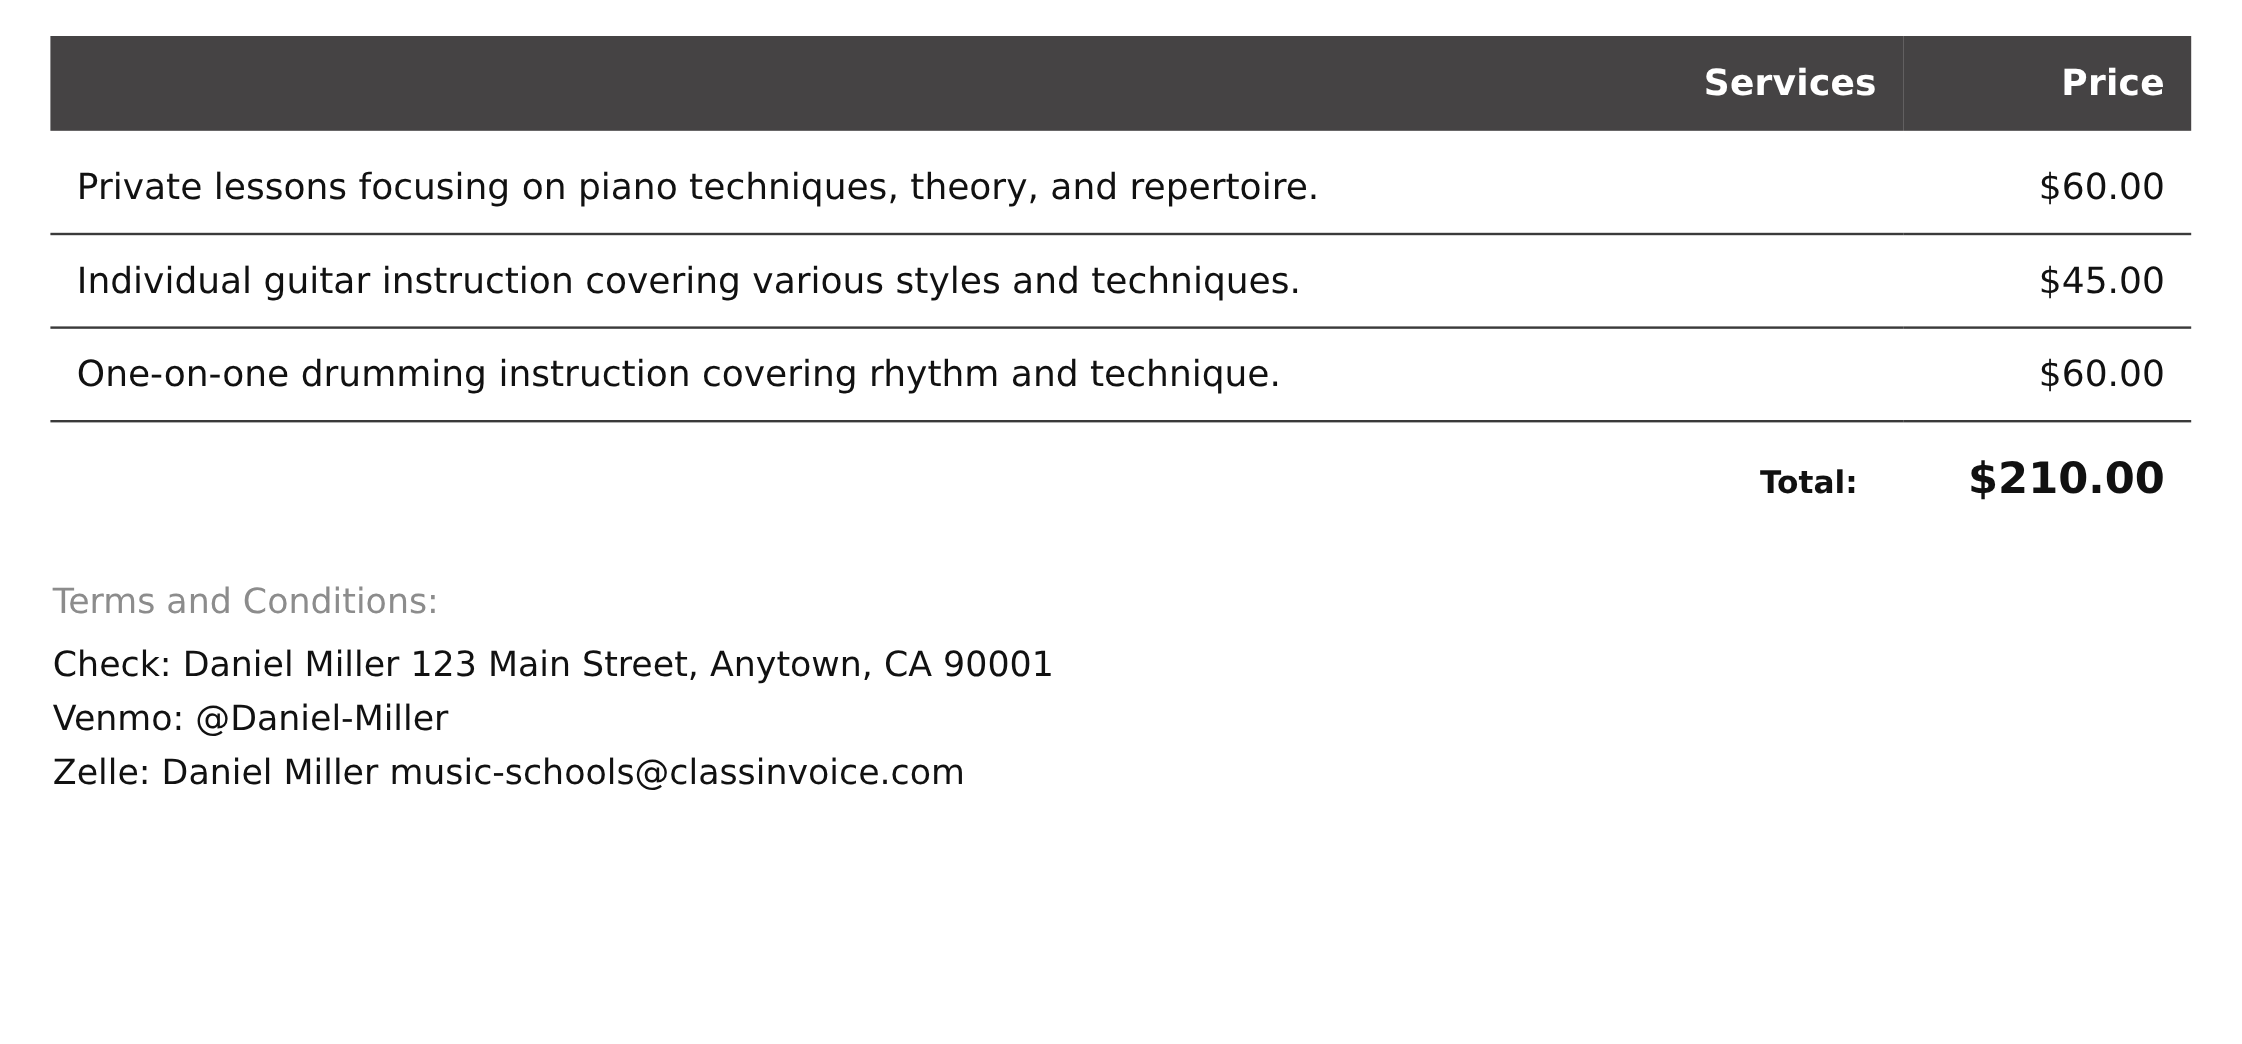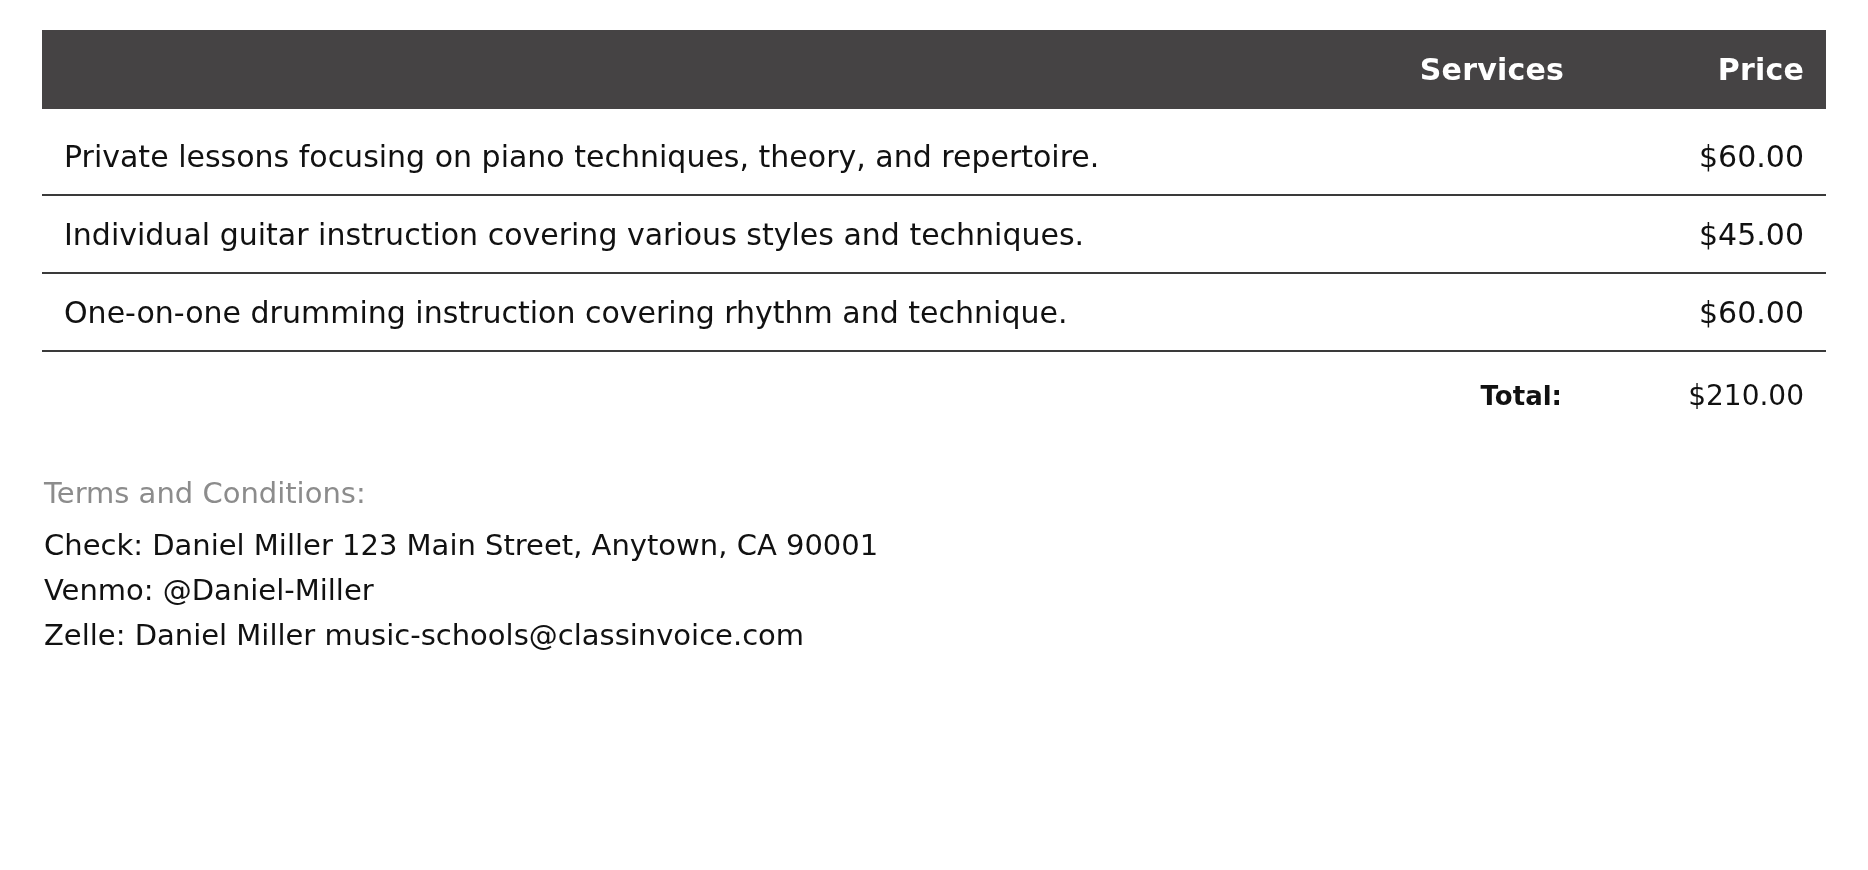--- a/index.html
+++ b/index.html
@@ -64,22 +64,22 @@
     padding-right: 22px;
     box-sizing: border-box;
   }
   .total-label {
     font-size: 26px;
     font-weight: bold;
     color: #111111;
     margin-right: 92px;
   }
   .total-value {
-    font-size: 28px;
-    font-weight: normal;
+    font-size: 36px;
+    font-weight: bold;
     color: #111111;
     min-width: 150px;
     text-align: right;
   }
 
   .terms {
     margin-top: 64px;
     padding-left: 2px;
   }
   .terms-title {

